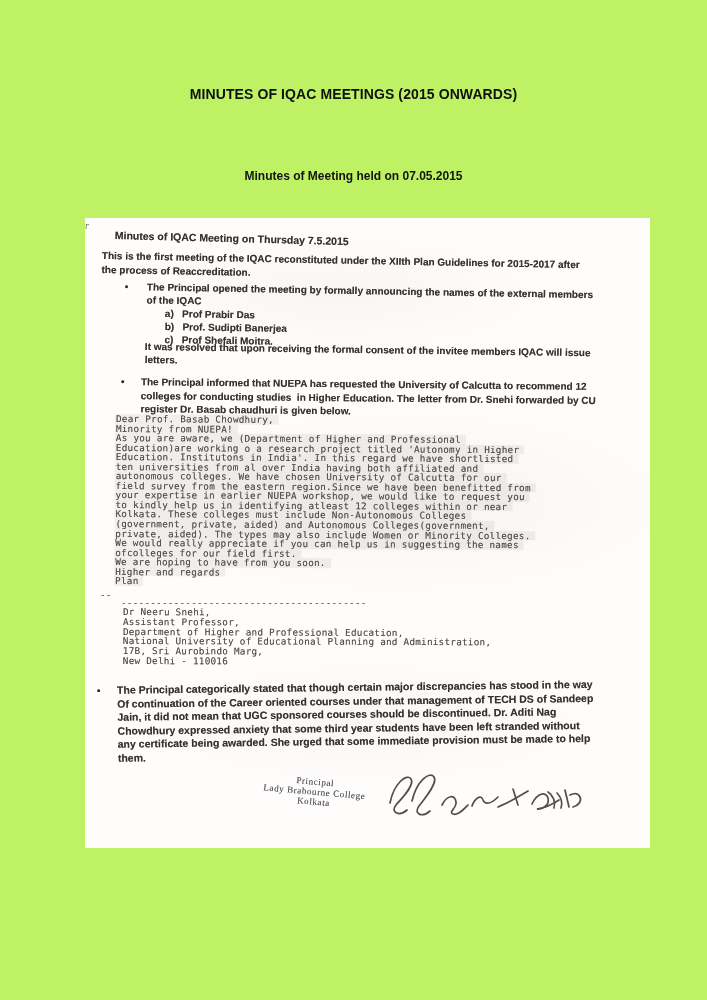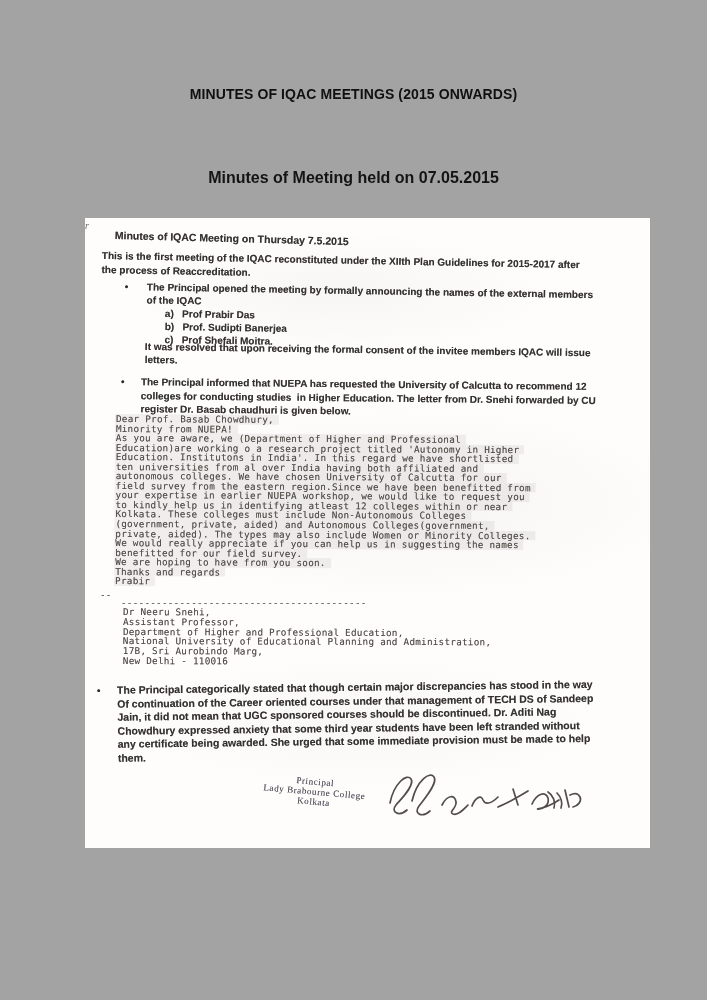--- a/index.html
+++ b/index.html
@@ -1,33 +1,33 @@
 <!DOCTYPE html>
 <html><head>
 <meta charset="utf-8">
 <style>
   html,body{margin:0;padding:0;background:#e9e9e9;}
   .page{
     position:relative;
     width:707px;height:1000px;
-    background:#a3a3a3;
+    background:#bef264;
     font-family:"Liberation Sans",sans-serif;
     overflow:hidden;
     margin:0 auto;
   }
   .doc-title{
     position:absolute;top:86px;left:0;width:707px;
     text-align:center;
     font-size:14px;font-weight:700;color:#101010;
     letter-spacing:0.1px;
   }
   .doc-subtitle{
     position:absolute;top:169px;left:0;width:707px;
     text-align:center;
-    font-size:16px;font-weight:700;color:#141414;
+    font-size:12px;font-weight:700;color:#141414;
   }
   
   .scan{
     position:absolute;left:85px;top:218px;width:565px;height:630px;
     background:
       radial-gradient(ellipse 320px 90px at 45% 12%, rgba(95,90,85,0.045), transparent 70%),
       radial-gradient(ellipse 420px 140px at 55% 45%, rgba(95,90,85,0.05), transparent 72%),
       radial-gradient(ellipse 360px 100px at 50% 80%, rgba(95,90,85,0.035), transparent 70%),
       #fefdfc;
   }
@@ -169,24 +169,24 @@
         <div class="line">Education. Institutons in India'. In this regard we have shortlisted</div>
         <div class="line">ten universities from al over India having both affiliated and</div>
         <div class="line">autonomous colleges. We have chosen University of Calcutta for our</div>
         <div class="line">field survey from the eastern region.Since we have been benefitted from</div>
         <div class="line">your expertise in earlier NUEPA workshop, we would like to request you</div>
         <div class="line">to kindly help us in identifying atleast 12 colleges within or near</div>
         <div class="line">Kolkata. These colleges must include Non-Autonomous Colleges</div>
         <div class="line">(government, private, aided) and Autonomous Colleges(government,</div>
         <div class="line">private, aided). The types may also include Women or Minority Colleges.</div>
         <div class="line">We would really appreciate if you can help us in suggesting the names</div>
-        <div class="line">benefitted for our field survey.</div>
+        <div class="line">ofcolleges for our field first.</div>
         <div class="line">We are hoping to have from you soon.</div>
-        <div class="line">Thanks and regards</div>
-        <div class="line">Prabir</div>
+        <div class="line">Higher and regards</div>
+        <div class="line">Plan</div>
       </div>
 
     <div class="letter-sep mono">--</div>
     <div class="letter-dashes mono">------------------------------------------</div>
 
     <div class="sig-block mono">
         <div class="line">Dr Neeru Snehi,</div>
         <div class="line">Assistant Professor,</div>
         <div class="line">Department of Higher and Professional Education,</div>
         <div class="line">National University of Educational Planning and Administration,</div>

